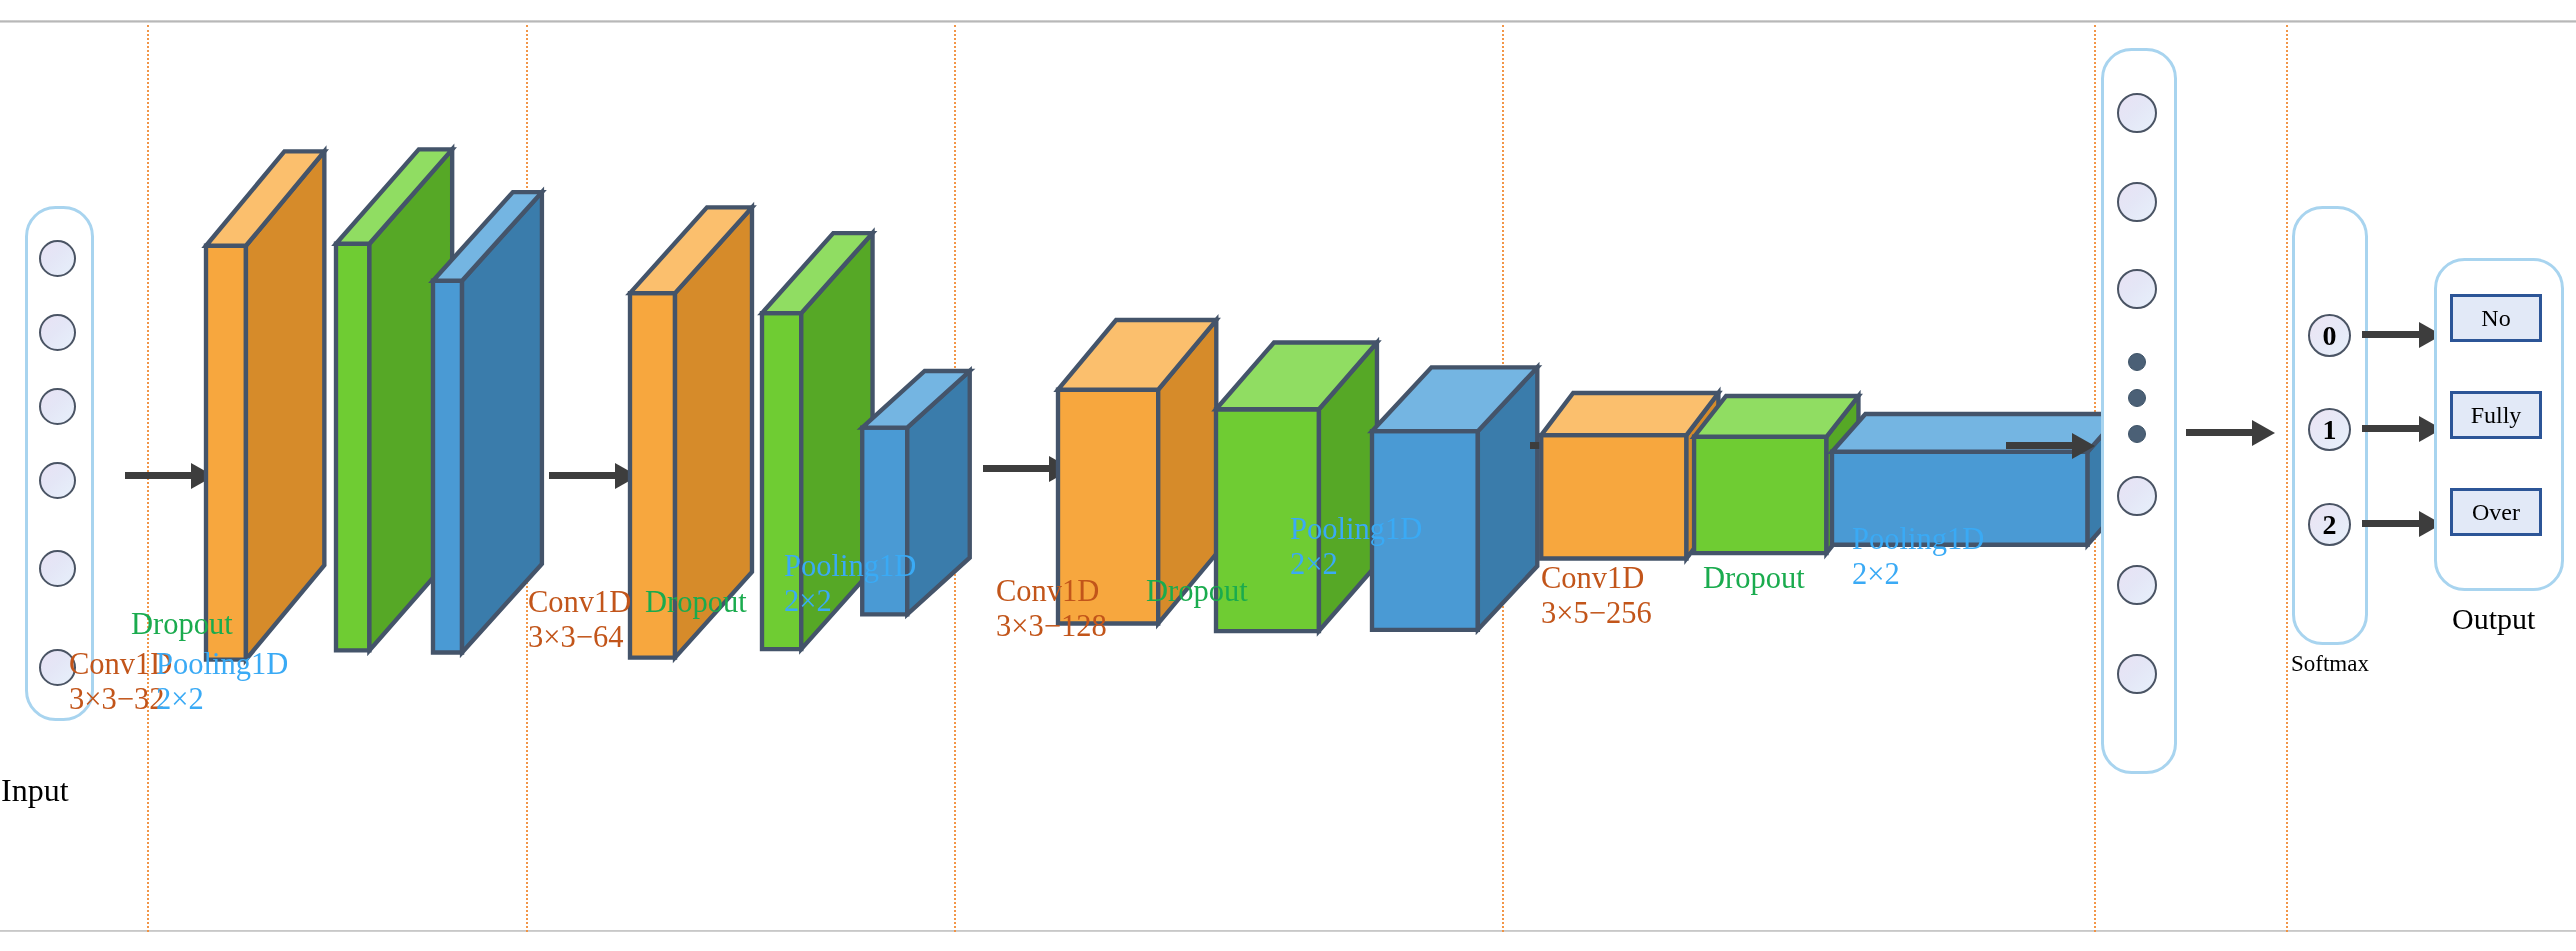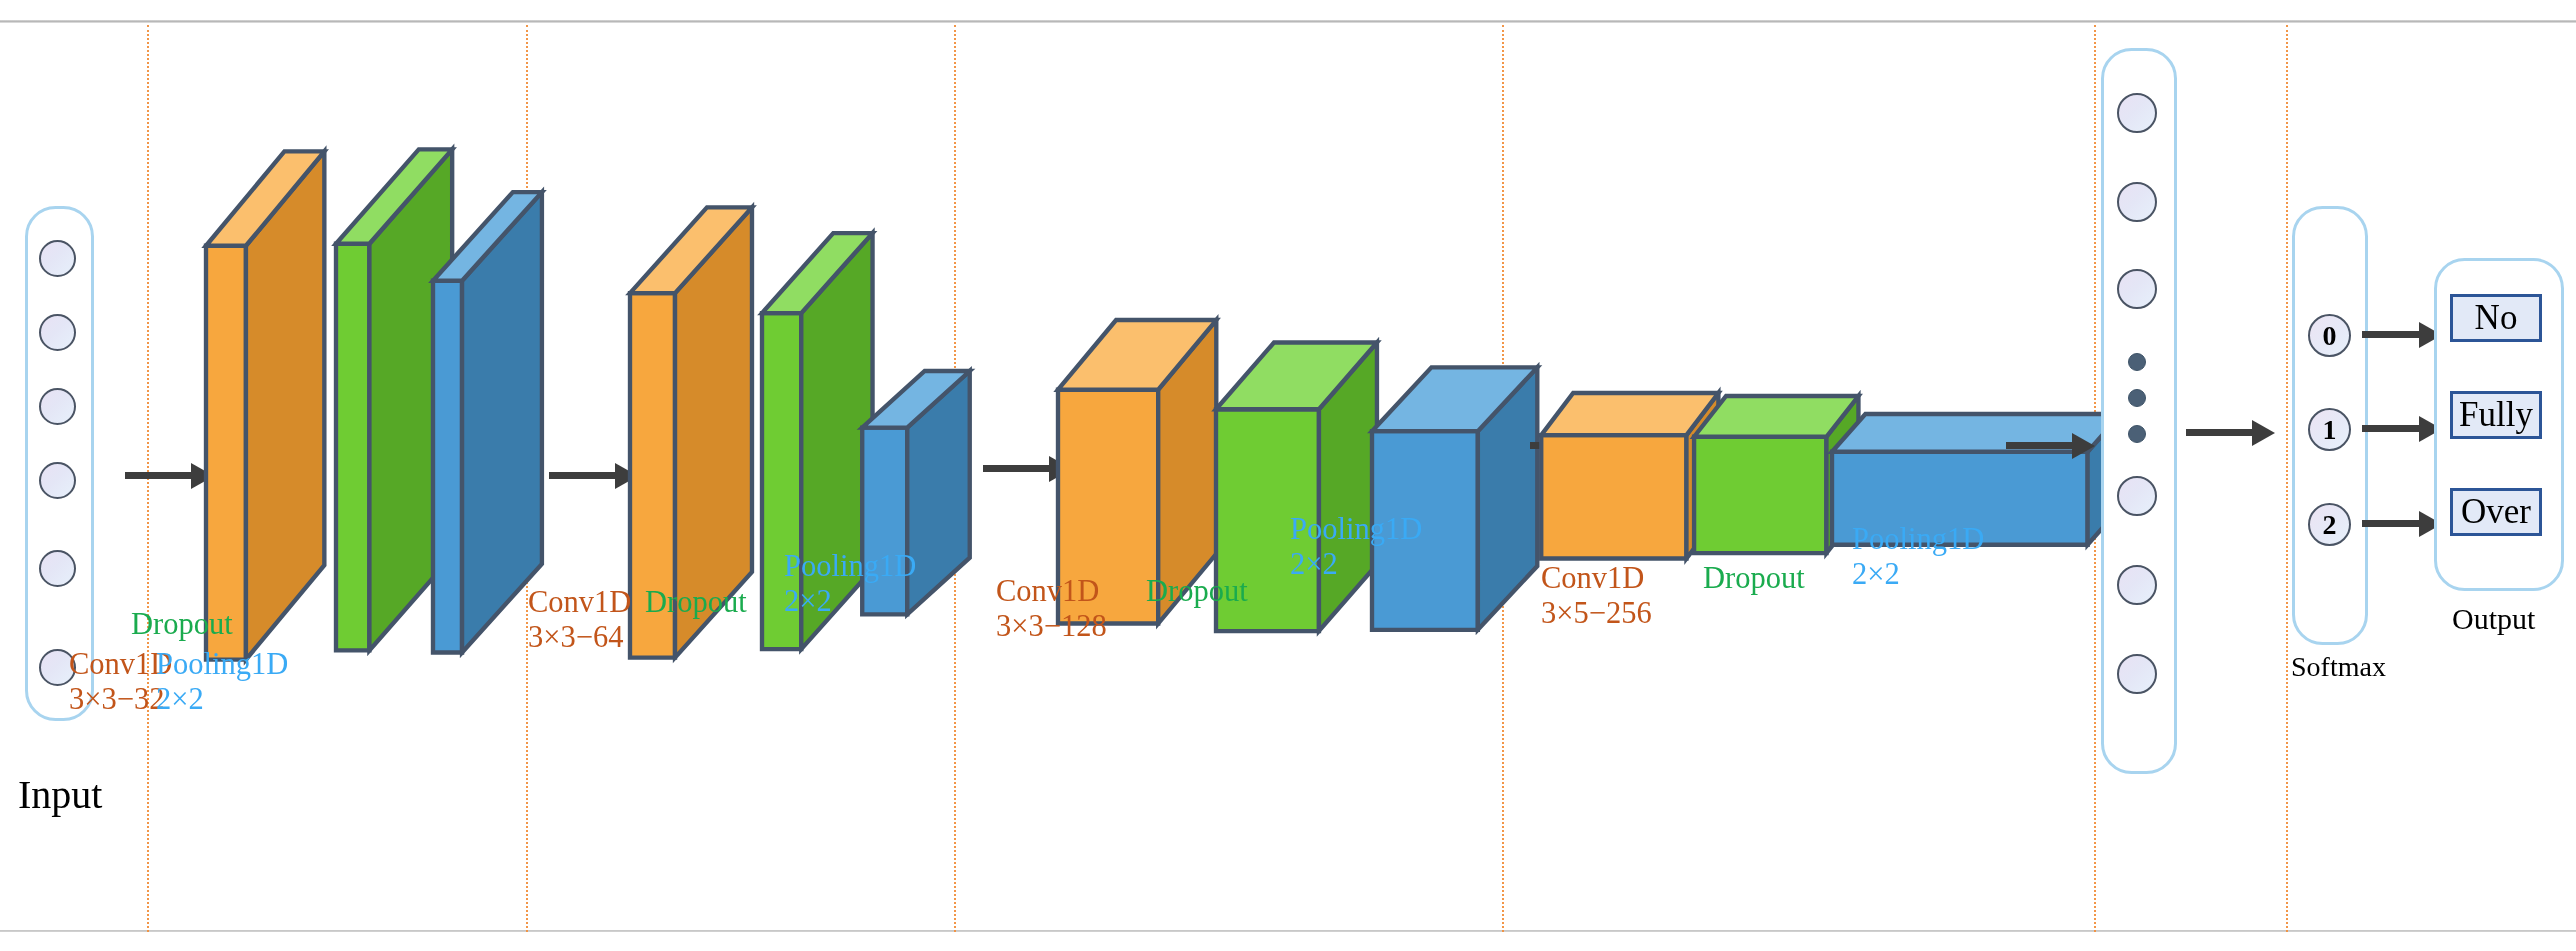--- a/index.html
+++ b/index.html
@@ -18,21 +18,21 @@
   .sfnode{position:absolute;border-radius:50%;border:2.2px solid #4a5464;
         background:linear-gradient(135deg,#ece4f3 0%,#e6e9f7 55%,#e8f1fb 100%);
         display:flex;align-items:center;justify-content:center;
         font-weight:bold;color:#000;}
   .vdot{position:absolute;width:16px;height:16px;border-radius:50%;
         background:#4b6076;border:1.5px solid #3f5468;}
 
   
   .obox{position:absolute;border:3.6px solid #2c5597;background:#e2e9f7;
         display:flex;align-items:center;justify-content:center;
-        color:#000;font-size:35px;}
+        color:#000;font-size:24px;}
 
   
   .arrow{position:absolute;height:7.3px;background:#3d3d3d;}
   .arrow:after{content:"";position:absolute;right:-22px;top:-9.4px;
         border-top:13px solid transparent;border-bottom:13px solid transparent;
         border-left:23px solid #3d3d3d;}
 
   
   .lbl{position:absolute;line-height:1.16;white-space:pre-line;}
   .lbl.conv{color:#c2551a;}
@@ -59,21 +59,21 @@
   <div class="vdiv" style="left:2094px"></div>
   <div class="vdiv" style="left:2286px"></div>
 
   <div class="pill" style="left:25px;top:206px;width:63px;height:509px"></div>
   <div class="node" style="left:39px;top:240px;width:33px;height:33px"></div>
   <div class="node" style="left:39px;top:314px;width:33px;height:33px"></div>
   <div class="node" style="left:39px;top:388px;width:33px;height:33px"></div>
   <div class="node" style="left:39px;top:462px;width:33px;height:33px"></div>
   <div class="node" style="left:39px;top:550px;width:33px;height:33px"></div>
   <div class="node" style="left:39px;top:649px;width:33px;height:33px"></div>
-  <div class="lbl blk" style="left:18px;top:772px;font-size:40px">Input</div>
+  <div class="lbl blk" style="left:1px;top:772px;font-size:32px">Input</div>
 
   <div class="arrow" style="left:125px;top:472px;width:67px"></div>
 
   <div class="slab" style="left:206px;top:151px">
     <svg width="167" height="509" viewBox="0 0 230 700">
       <polygon points="0,130 55,130 55,700 0,700" fill="#f7a73e" stroke="#44546a" stroke-width="6"></polygon>
       <polygon points="55,130 163,0 163,570 55,700" fill="#d68b2a" stroke="#44546a" stroke-width="6"></polygon>
       <polygon points="0,130 108,0 163,0 55,130" fill="#fbbf6d" stroke="#44546a" stroke-width="6"></polygon>
     </svg>
   </div>
@@ -188,21 +188,21 @@
   <div class="node" style="left:2117px;top:476px;width:36px;height:36px"></div>
   <div class="node" style="left:2117px;top:565px;width:36px;height:36px"></div>
   <div class="node" style="left:2117px;top:654px;width:36px;height:36px"></div>
 
   <div class="arrow" style="left:2186px;top:429px;width:67px"></div>
 
   <div class="pill" style="left:2292px;top:206px;width:70px;height:433px"></div>
   <div class="sfnode" style="left:2308px;top:314px;width:39px;height:39px;font-size:28px">0</div>
   <div class="sfnode" style="left:2308px;top:408px;width:39px;height:39px;font-size:28px">1</div>
   <div class="sfnode" style="left:2308px;top:503px;width:39px;height:39px;font-size:28px">2</div>
-  <div class="lbl blk" style="left:2291px;top:651px;font-size:28px">Softmax</div>
+  <div class="lbl blk" style="left:2291px;top:651px;font-size:23px">Softmax</div>
 
   <div class="arrow" style="left:2362px;top:331px;width:58px"></div>
   <div class="arrow" style="left:2362px;top:425px;width:58px"></div>
   <div class="arrow" style="left:2362px;top:520px;width:58px"></div>
 
   <div class="pill" style="left:2434px;top:258px;width:124px;height:327px"></div>
   <div class="obox" style="left:2450px;top:294px;width:86px;height:42px">No</div>
   <div class="obox" style="left:2450px;top:391px;width:86px;height:42px">Fully</div>
   <div class="obox" style="left:2450px;top:488px;width:86px;height:42px">Over</div>
   <div class="lbl blk" style="left:2452px;top:602px;font-size:30px">Output</div>

